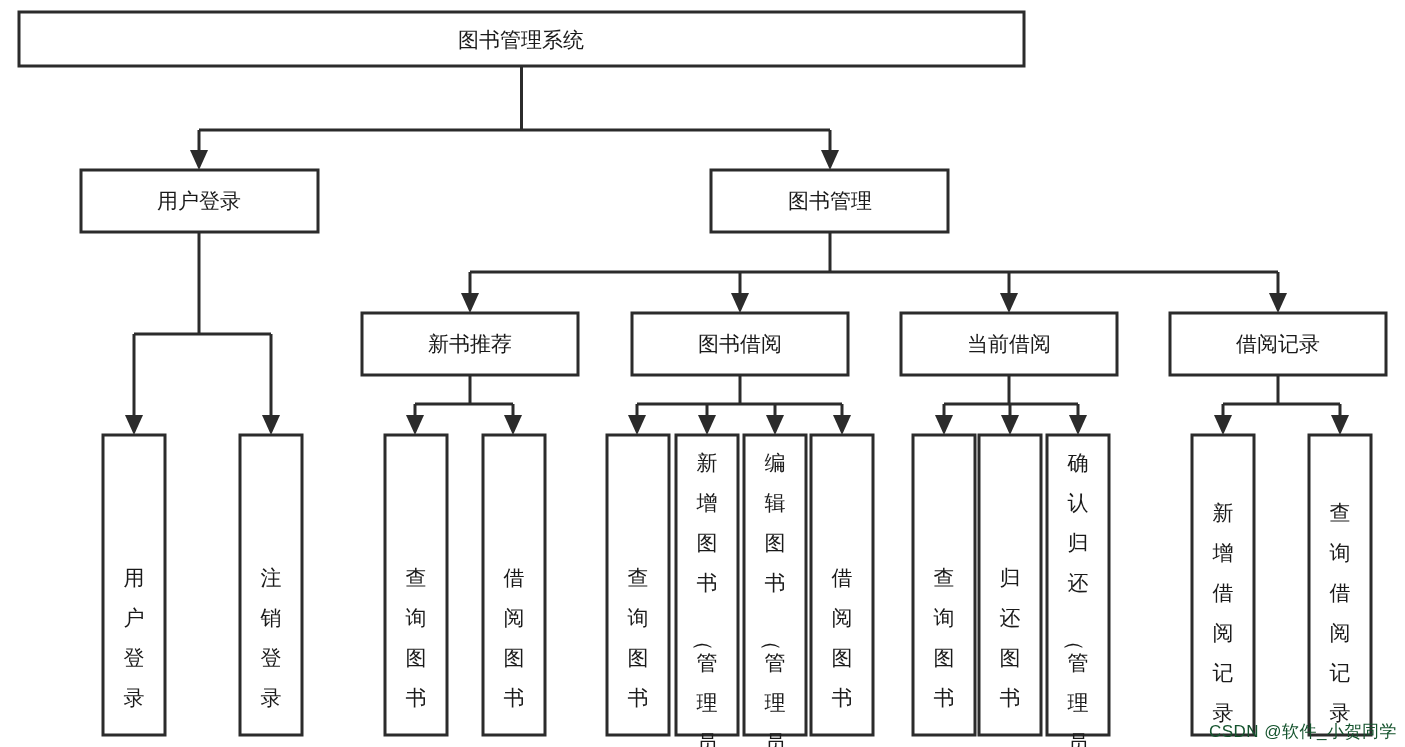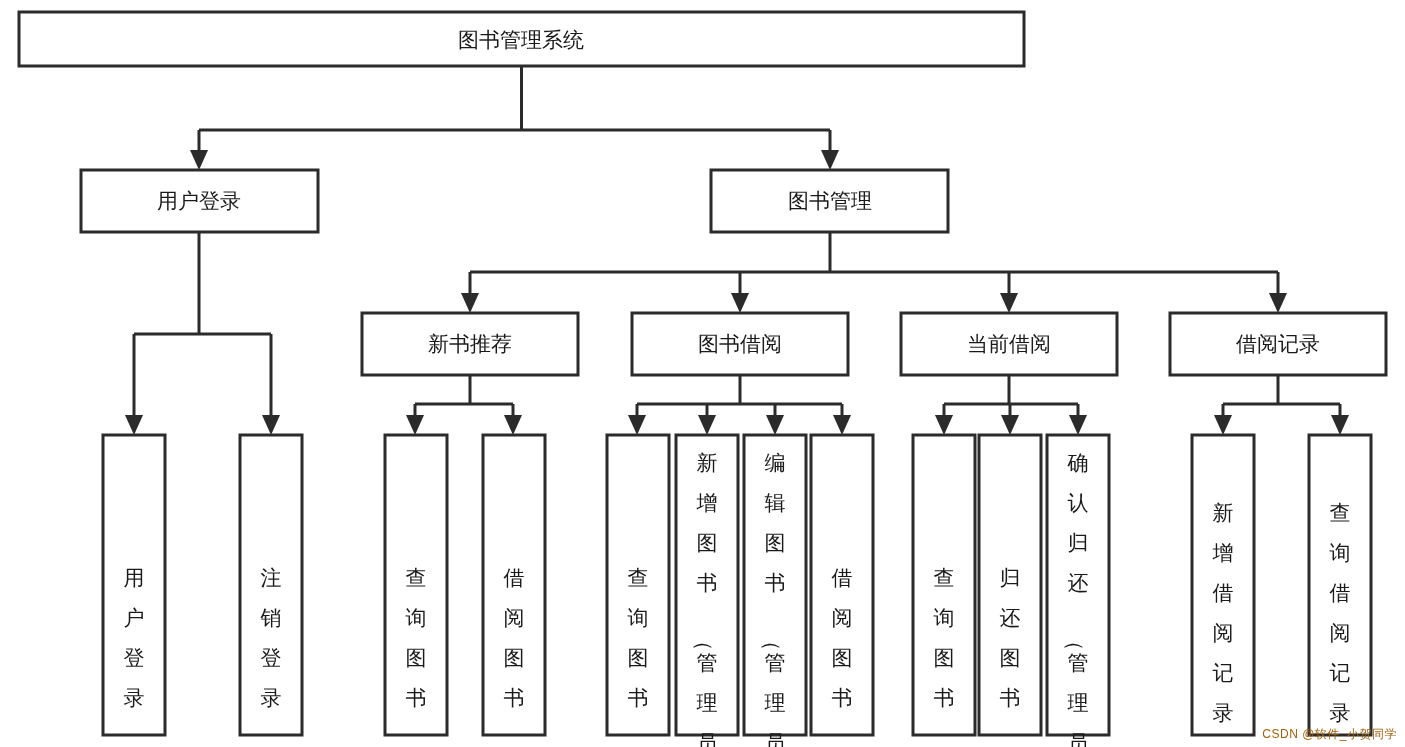--- a/index.html
+++ b/index.html
@@ -45,22 +45,22 @@
   }
   .arrow-head {
     fill: #2b2b2b;
     stroke: none;
   }
   .watermark {
     position: absolute;
     right: 8px;
     bottom: 4px;
     font-family: "Liberation Sans", "DejaVu Sans", sans-serif;
-    font-size: 12px;
-    color: #a16207;
+    font-size: 17px;
+    color: #14532d;
     letter-spacing: 0.5px;
     white-space: nowrap;
     pointer-events: none;
   }
 </style>
 </head>
 <body>
 
 <svg id="diagram" viewBox="0 0 1405 747" xmlns="http://www.w3.org/2000/svg">
 

